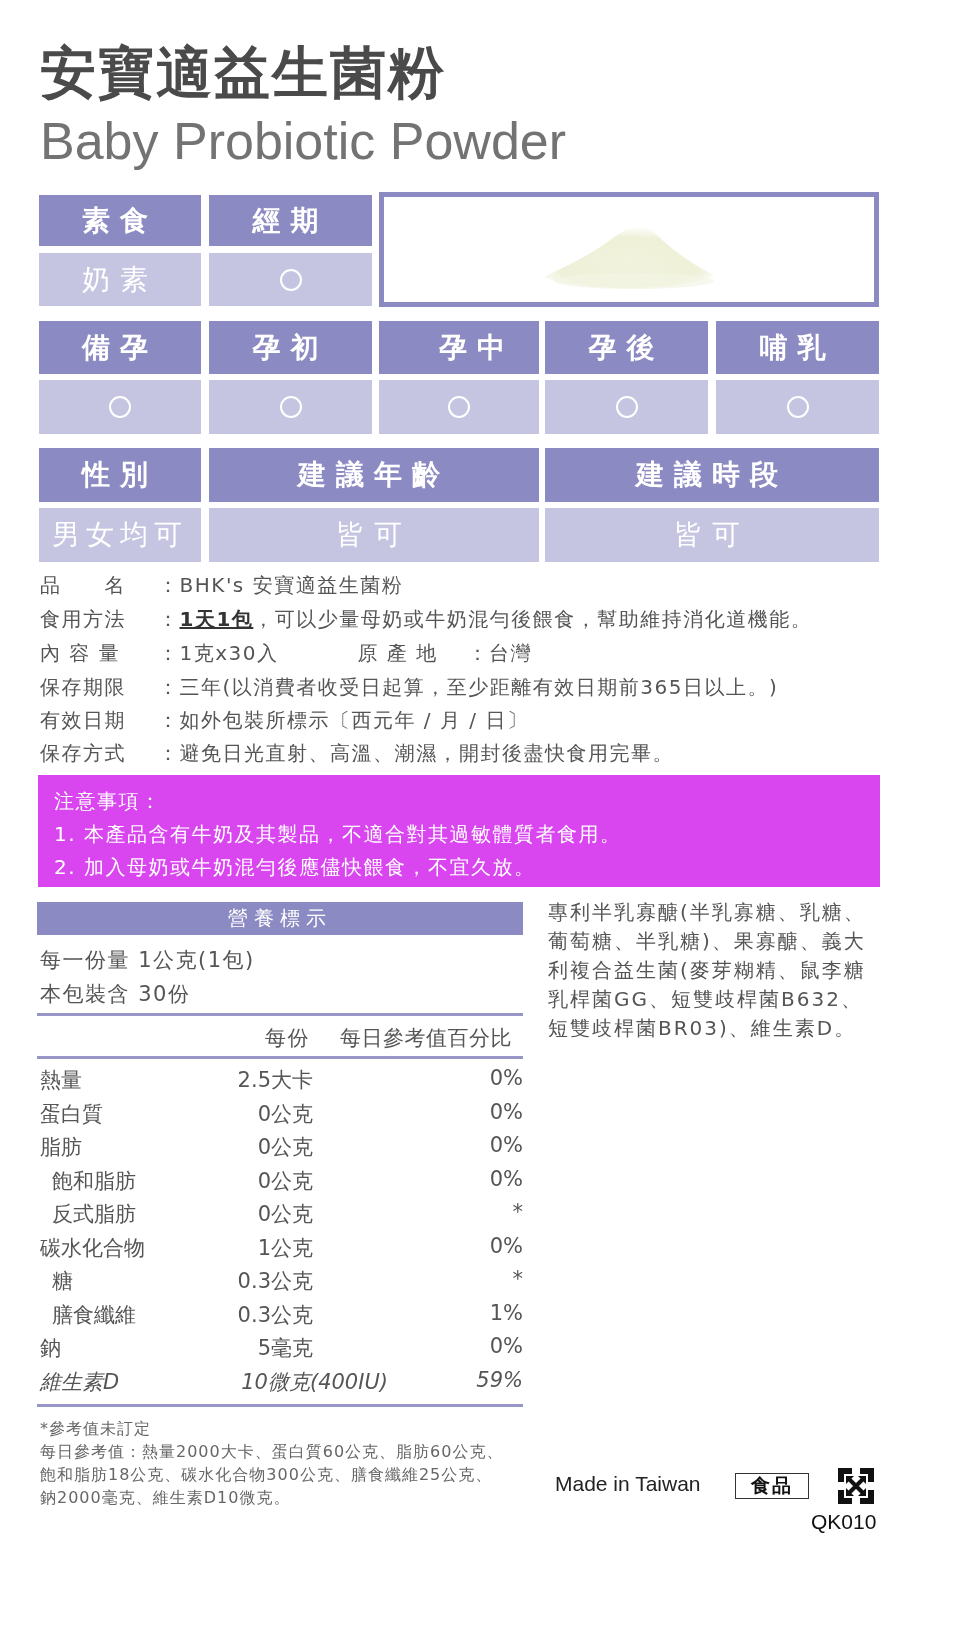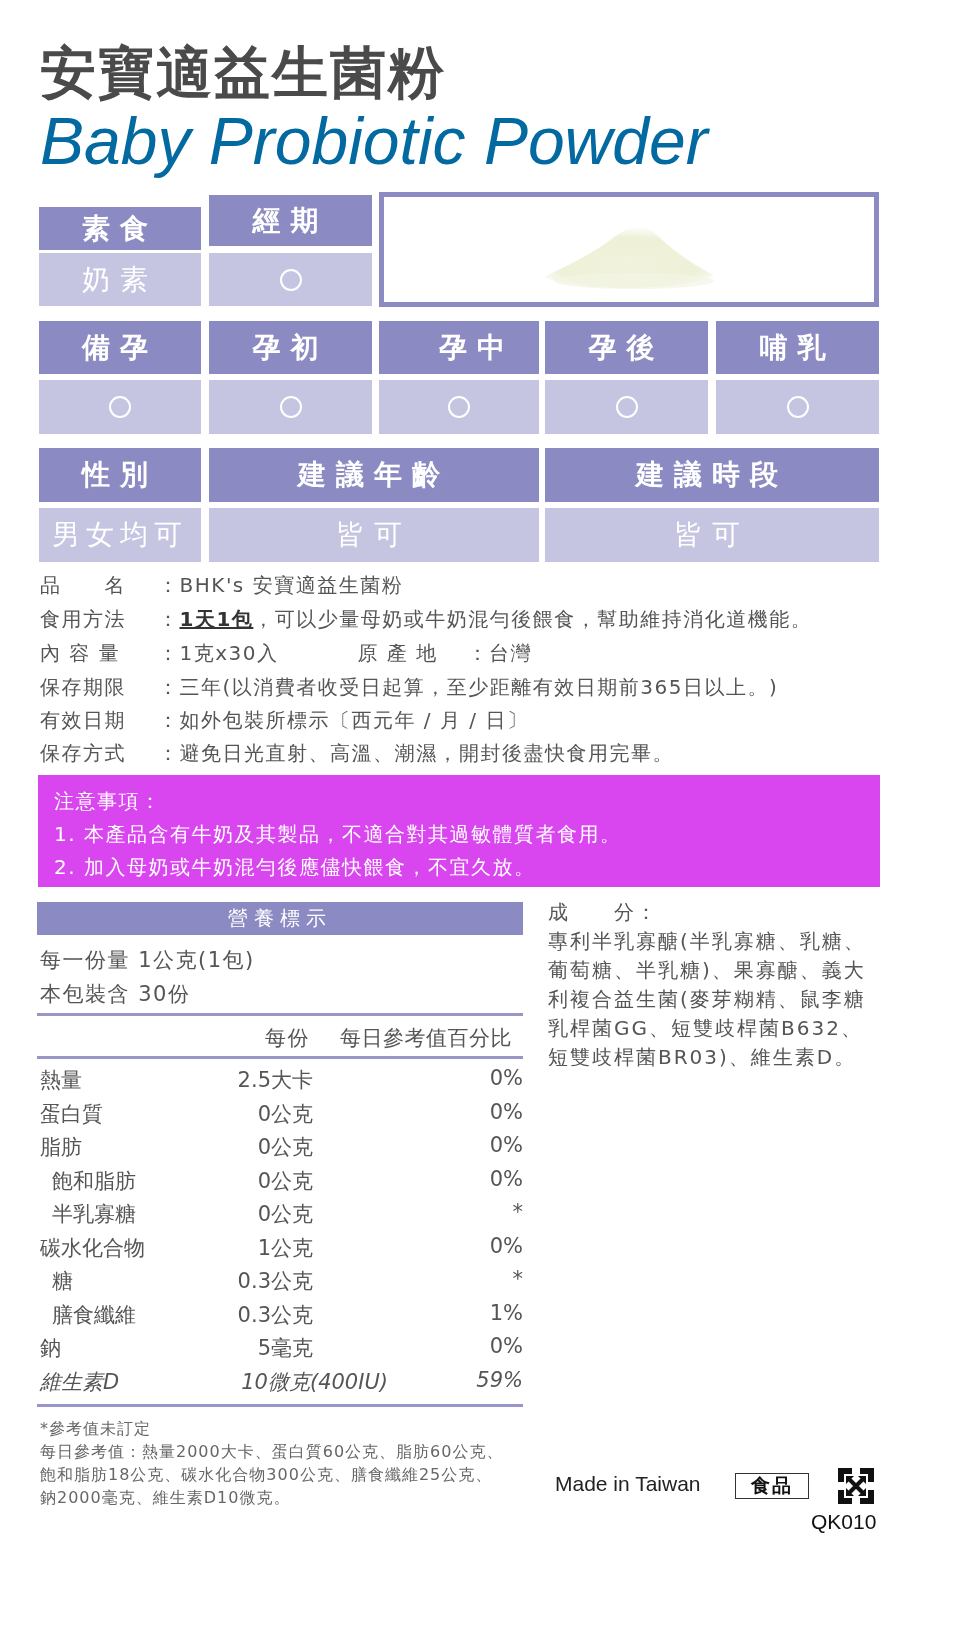--- a/index.html
+++ b/index.html
@@ -1,20 +1,20 @@
 <!DOCTYPE html>
 <html><head>
 <meta charset="utf-8">
 <style>
   html, body { margin:0; padding:0; background:#ffffff; }
   body { width:960px; height:1640px; position:relative; overflow:hidden;
          font-family:"DejaVu Sans", "Liberation Sans", sans-serif; color:#555; }
   .abs { position:absolute; }
   .title-cn { left:40px; top:40px; font-size:56px; font-weight:bold; color:#4a4a4a; letter-spacing:2px; line-height:66px; }
-  .title-en { left:40px; top:108px; font-family:"Liberation Sans", sans-serif; font-size:66px; color:#0369a1; line-height:66px;font-style:italic; }
+  .title-en { left:40px; top:108px; font-family:"Liberation Sans", sans-serif; font-size:52px; color:#737373; line-height:66px; }
 
   .cell { position:absolute; display:flex; align-items:center; justify-content:center; color:#ffffff; font-size:28px; letter-spacing:10px; box-sizing:border-box; }
   .cell.dark { background:#8c8ac2; font-weight:bold; }
   .cell.light { background:#c6c5e1; }
   .circle { width:18px; height:18px; border:2.5px solid #fff; border-radius:50%; }
 
   .img-box { position:absolute; left:379px; top:192px; width:500px; height:115px; box-sizing:border-box; border:5px solid #8c8ac2; background:#fff; overflow:hidden; }
   .powder { position:absolute; left:155px; top:18px; width:180px; height:80px; }
 
   .info { position:absolute; left:40px; font-size:20px; color:#555; letter-spacing:1.5px; white-space:nowrap; line-height:28px; }
@@ -41,21 +41,21 @@
   .food { position:absolute; left:735px; top:1473px; width:72px; height:24px; border:1.5px solid #333; font-size:19px; font-weight:bold; color:#111; display:flex; align-items:center; justify-content:center; letter-spacing:2px; }
   .recycle { position:absolute; left:836px; top:1466px; width:40px; height:40px; }
   .code { position:absolute; left:811px; top:1510px; font-family:"Liberation Sans", sans-serif; font-size:21px; color:#111; }
 </style>
 </head>
 <body>
 
 <div class="abs title-cn">安寶適益生菌粉</div>
 <div class="abs title-en">Baby Probiotic Powder</div>
 
-<div class="cell dark" style="left:39px;top:207px;width:162px;height:43px;">素食</div>
+<div class="cell dark" style="left:39px;top:195px;width:162px;height:51px;">素食</div>
 <div class="cell dark" style="left:209px;top:195px;width:163px;height:51px;">經期</div>
 <div class="cell light" style="left:39px;top:253px;width:162px;height:53px;">奶素</div>
 <div class="cell light" style="left:209px;top:253px;width:163px;height:53px;">
   <div class="circle"></div>
 </div>
 
 <div class="img-box">
   <svg class="powder" viewBox="0 0 180 80">
     <defs>
       <radialGradient id="pg" cx="50%" cy="60%" r="60%">
@@ -145,21 +145,21 @@
   <span class="n">脂肪</span>
   <span class="v">0公克</span>
   <span class="p">0%</span>
 </div>
 <div class="nut-row" style="top:1167px;">
   <span class="n ind">飽和脂肪</span>
   <span class="v">0公克</span>
   <span class="p">0%</span>
 </div>
 <div class="nut-row" style="top:1200px;">
-  <span class="n ind">半乳寡糖</span>
+  <span class="n ind">反式脂肪</span>
   <span class="v">0公克</span>
   <span class="p">*</span>
 </div>
 <div class="nut-row" style="top:1234px;">
   <span class="n">碳水化合物</span>
   <span class="v">1公克</span>
   <span class="p">0%</span>
 </div>
 <div class="nut-row" style="top:1267px;">
   <span class="n ind">糖</span>
@@ -182,21 +182,20 @@
   <span class="p">59%</span>
 </div>
 <div class="nut-line" style="top:1404px;"></div>
 
 <div class="foot" style="top:1417px;">*參考值未訂定</div>
 <div class="foot" style="top:1440px;">每日參考值：熱量2000大卡、蛋白質60公克、脂肪60公克、</div>
 <div class="foot" style="top:1463px;">飽和脂肪18公克、碳水化合物300公克、膳食纖維25公克、</div>
 <div class="foot" style="top:1486px;">鈉2000毫克、維生素D10微克。</div>
 
 <div class="ingr">
-  <div>成　　分：</div>
   <div>專利半乳寡醣(半乳寡糖、乳糖、</div>
   <div>葡萄糖、半乳糖)、果寡醣、義大</div>
   <div>利複合益生菌(麥芽糊精、鼠李糖</div>
   <div>乳桿菌GG、短雙歧桿菌B632、</div>
   <div>短雙歧桿菌BR03)、維生素D。</div>
 </div>
 
 <div class="mit">Made in Taiwan</div>
 <div class="food">食品</div>
 <svg class="recycle" viewBox="0 0 40 40">

